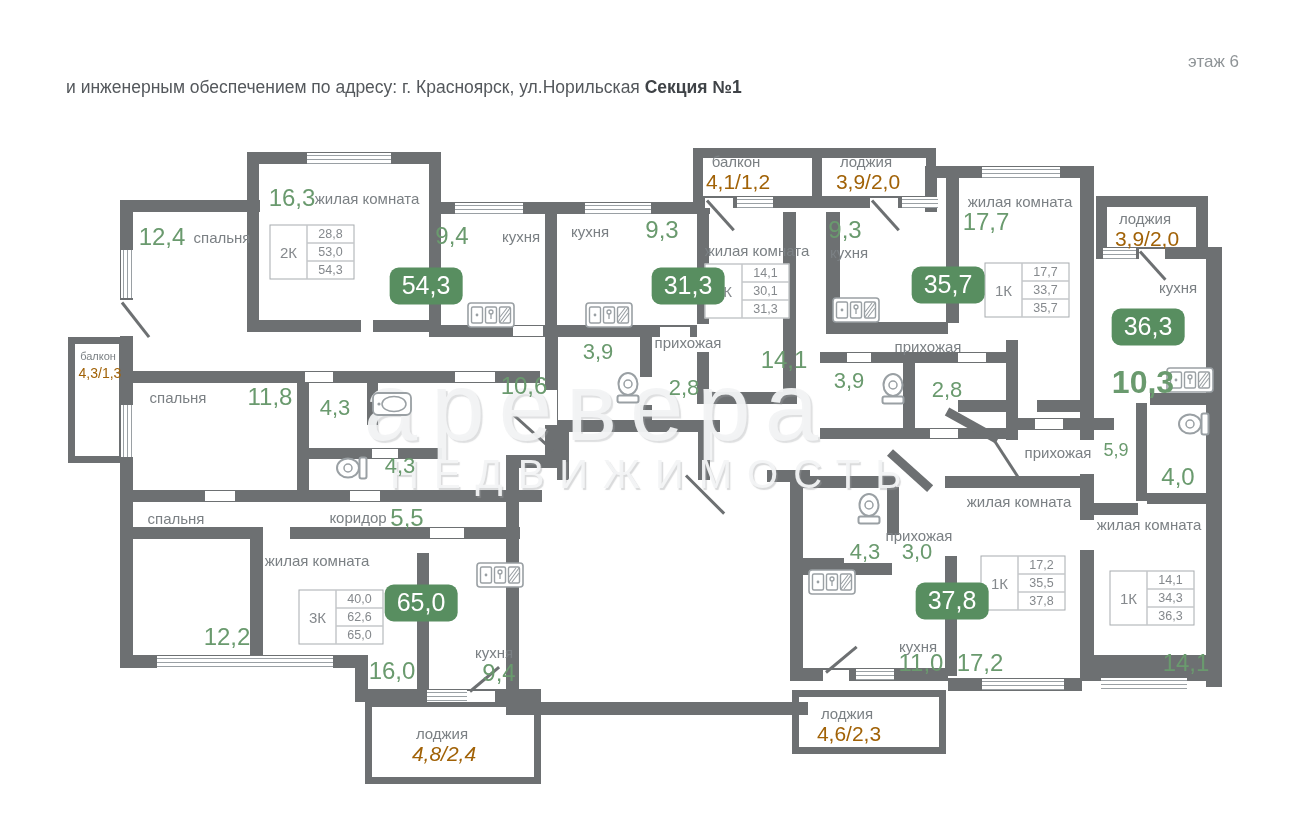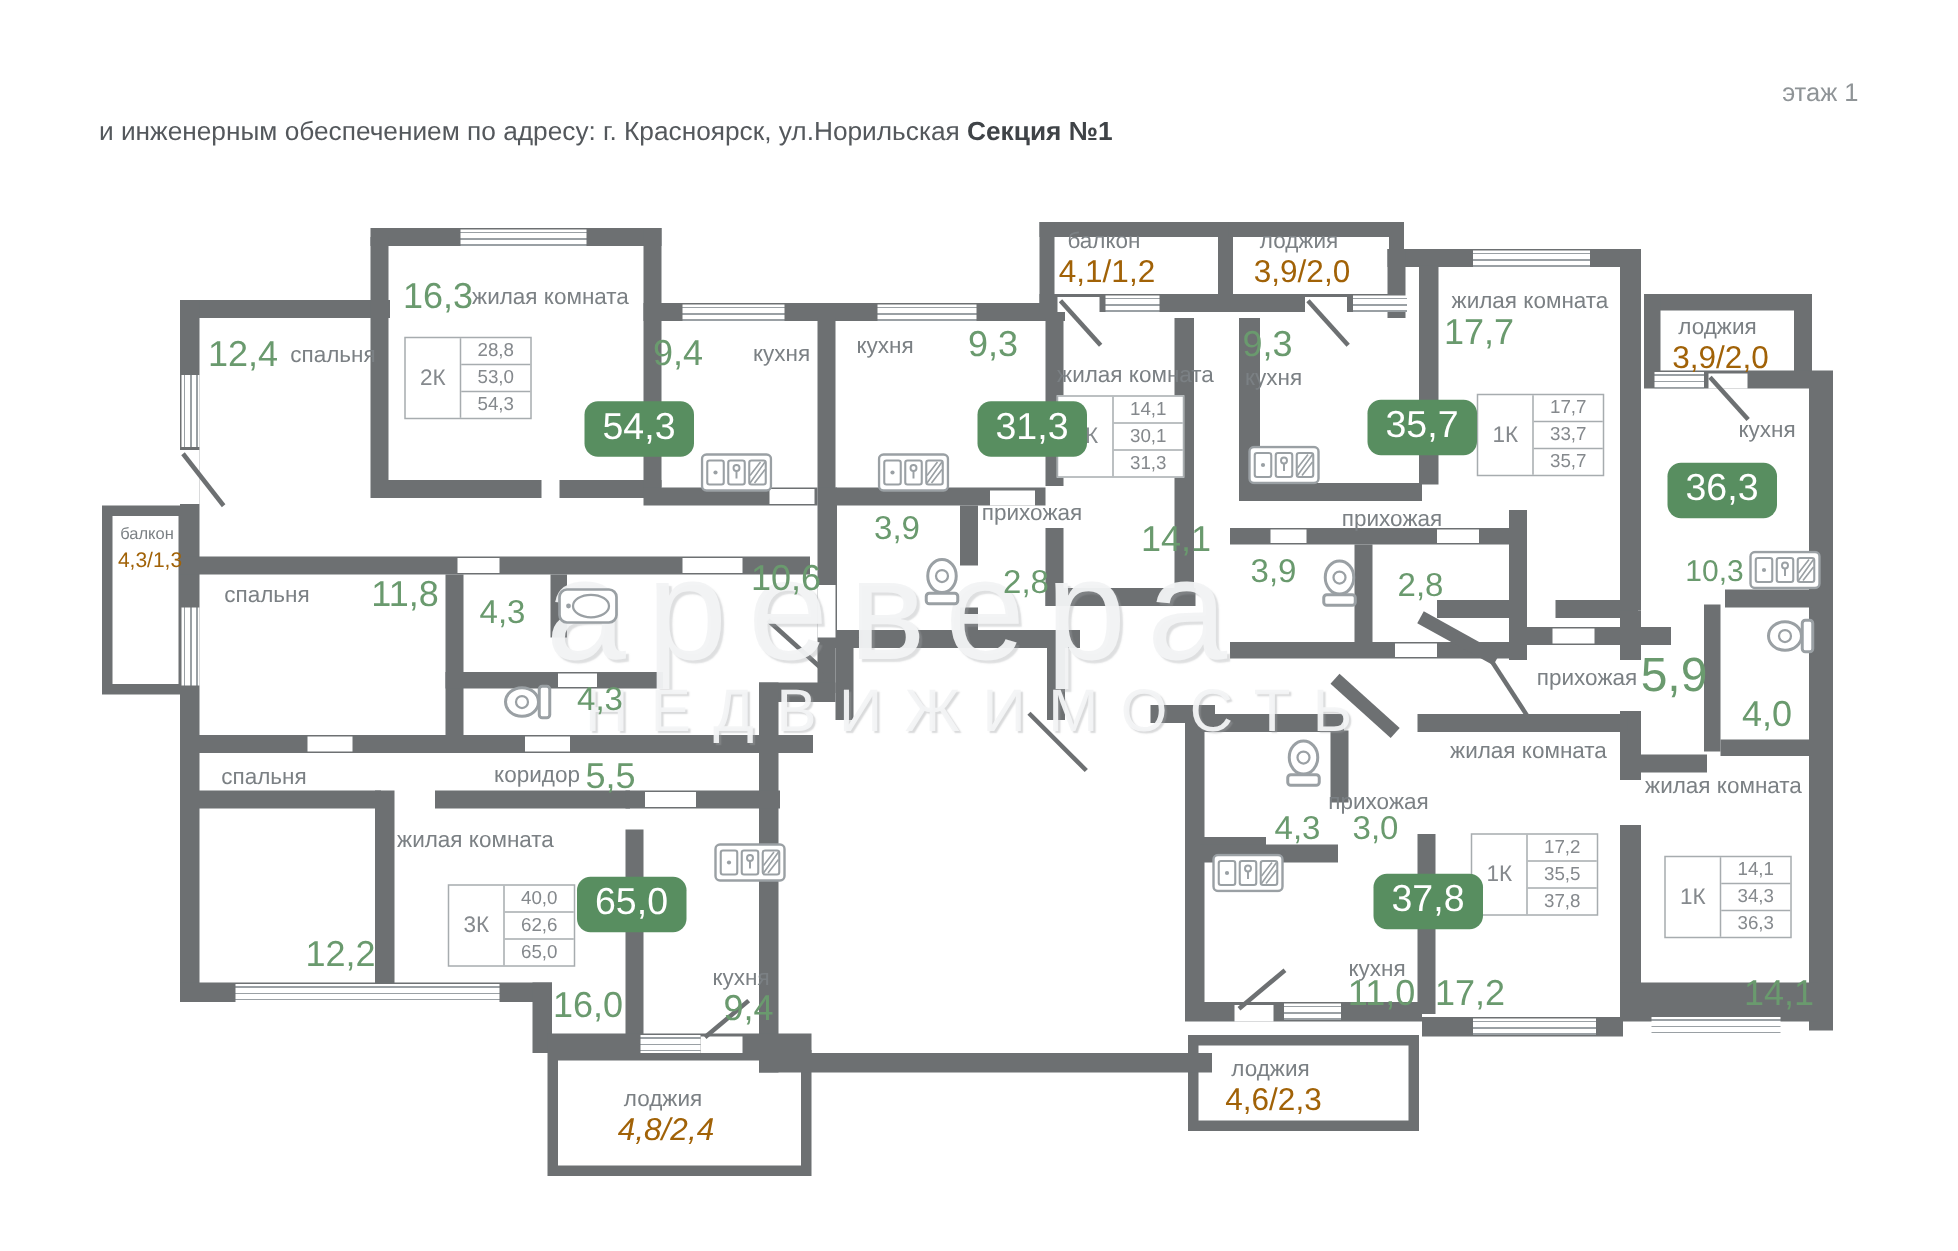--- a/index.html
+++ b/index.html
@@ -43,21 +43,21 @@
   .icon{position:absolute;z-index:38;transform:translate(-50%,-50%);}
 </style>
 </head>
 <body>
 
 <div id="stage">
   <div class="hdr">
     <br>
     <span>и инженерным обеспечением по адресу: г. Красноярск, ул.Норильская </span><b>Секция №1</b>
   </div>
-  <div class="floor">этаж 1</div>
+  <div class="floor">этаж 6</div>
 
   <div id="plan">
       <div class="balc" style="left: 68px; top: 337px; width: 58px; height: 126px;"></div>
       <div class="balc" style="left: 365px; top: 700px; width: 176px; height: 84px;"></div>
       <div class="balc" style="left: 792px; top: 690px; width: 154px; height: 64px;"></div>
       <div class="wall" style="left: 120px; top: 200px; width: 140px; height: 12px;"></div>
       <div class="wall" style="left: 247px; top: 152px; width: 194px; height: 12px;"></div>
       <div class="wall" style="left: 247px; top: 158px; width: 12px; height: 54px;"></div>
       <div class="wall" style="left: 429px; top: 152px; width: 12px; height: 62px;"></div>
       <div class="wall" style="left: 429px; top: 202px; width: 281px; height: 12px;"></div>
@@ -194,22 +194,22 @@
       <div class="num" style="left: 784px; top: 360px; font-size: 24px;">14,1</div>
       <div class="num" style="left: 849px; top: 381px; font-size: 22px;">3,9</div>
       <div class="num" style="left: 947px; top: 390px; font-size: 22px;">2,8</div>
       <div class="num" style="left: 335px; top: 408px; font-size: 22px;">4,3</div>
       <div class="num" style="left: 400px; top: 466px; font-size: 22px;">4,3</div>
       <div class="num" style="left: 270px; top: 397px; font-size: 24px;">11,8</div>
       <div class="num" style="left: 407px; top: 518px; font-size: 24px;">5,5</div>
       <div class="num" style="left: 227px; top: 637px; font-size: 24px;">12,2</div>
       <div class="num" style="left: 392px; top: 671px; font-size: 24px;">16,0</div>
       <div class="num" style="left: 499px; top: 673px; font-size: 24px;">9,4</div>
-      <div class="num" style="left: 1143px; top: 382px; font-size: 20px;">10,3</div>
-      <div class="num" style="left: 1116px; top: 450px; font-size: 32px;">5,9</div>
+      <div class="num" style="left: 1143px; top: 382px; font-size: 32px; font-weight: bold;">10,3</div>
+      <div class="num" style="left: 1116px; top: 450px; font-size: 18px;">5,9</div>
       <div class="num" style="left: 1178px; top: 477px; font-size: 24px;">4,0</div>
       <div class="num" style="left: 1186px; top: 663px; font-size: 24px;">14,1</div>
       <div class="num" style="left: 865px; top: 552px; font-size: 22px;">4,3</div>
       <div class="num" style="left: 917px; top: 552px; font-size: 22px;">3,0</div>
       <div class="num" style="left: 921px; top: 663px; font-size: 24px;">11,0</div>
       <div class="num" style="left: 980px; top: 663px; font-size: 24px;">17,2</div>
       <div class="rlabel" style="left: 222px; top: 237px;">спальня</div>
       <div class="rlabel" style="left: 367px; top: 198px;">жилая комната</div>
       <div class="rlabel" style="left: 521px; top: 236px;">кухня</div>
       <div class="rlabel" style="left: 590px; top: 231px;">кухня</div>

